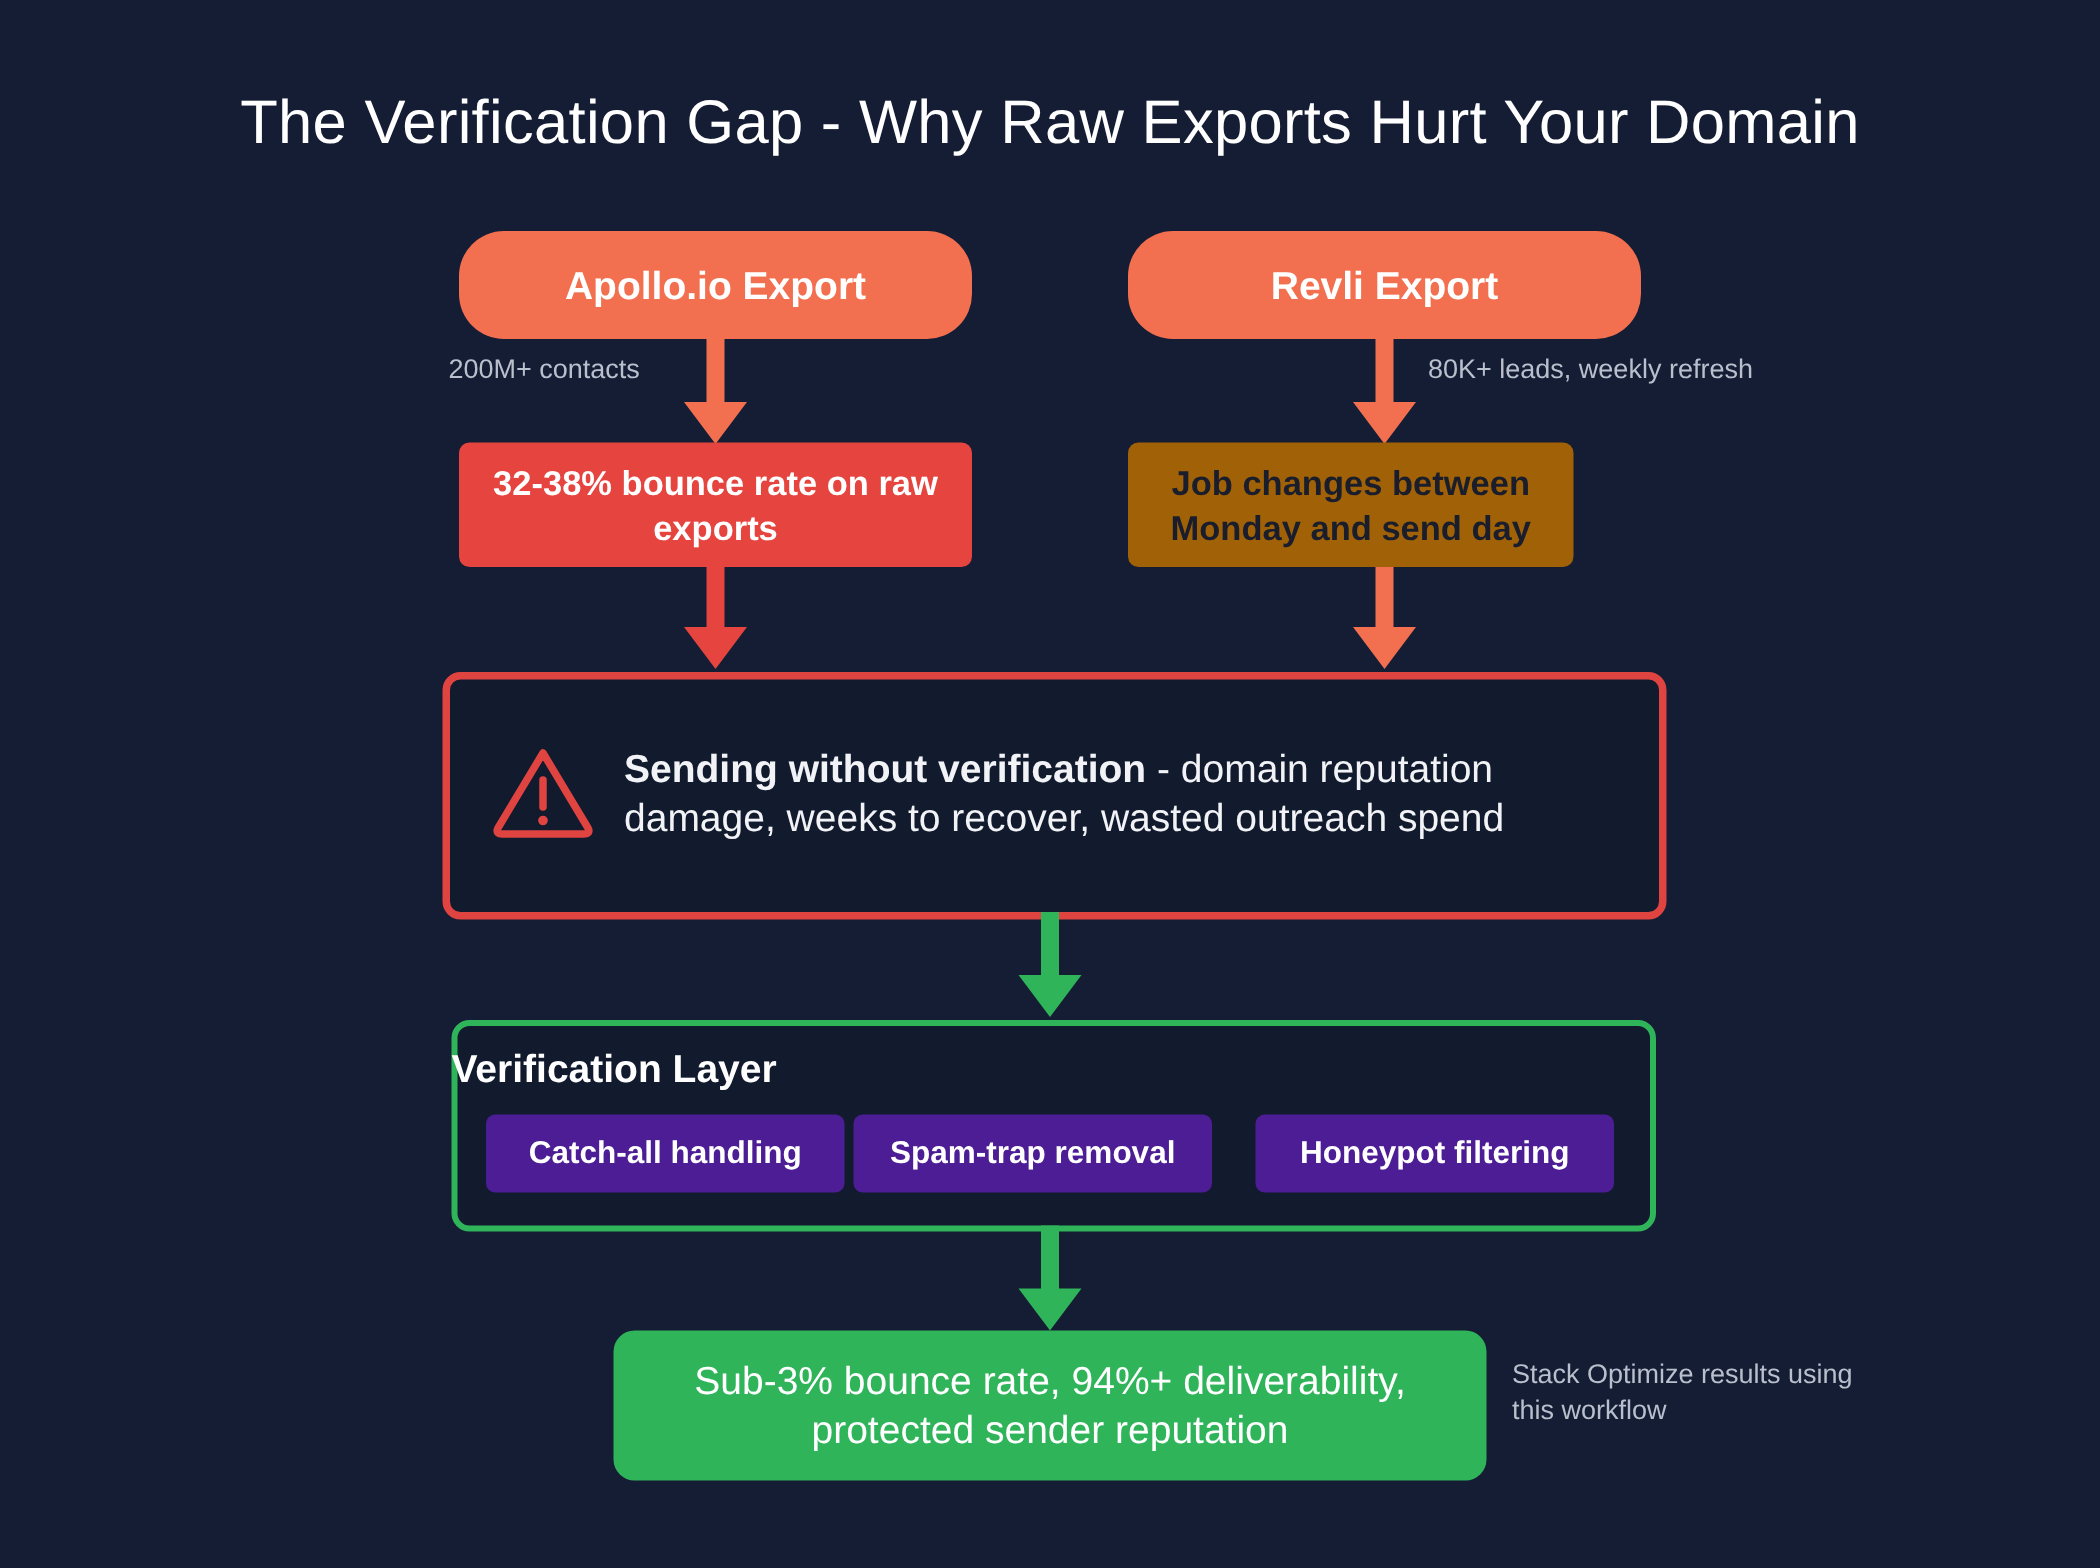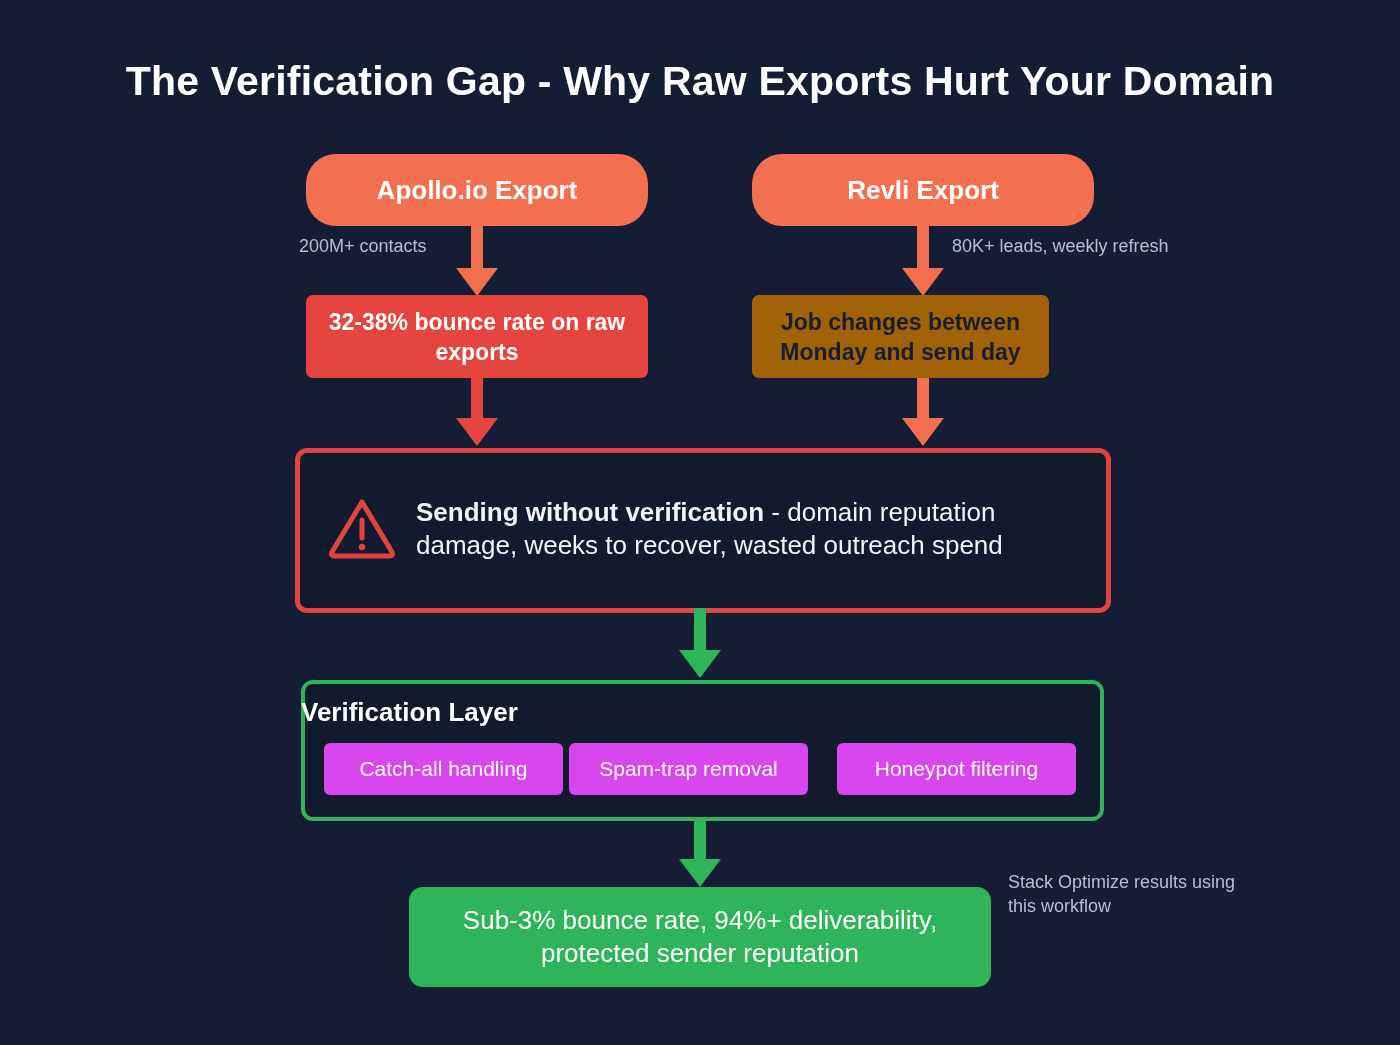--- a/index.html
+++ b/index.html
@@ -1,29 +1,29 @@
 <!DOCTYPE html>
 <html><head>
 <meta charset="utf-8">
 <style>
   html,body{margin:0;padding:0;}
   body{width:1400px;height:1045px;background:#141d33;position:relative;overflow:hidden;font-family:"Liberation Sans","DejaVu Sans",sans-serif;color:#fff;}
   .abs{position:absolute;}
-  .title{left:0;width:1400px;top:58px;text-align:center;font-size:41px;font-weight:700;color:#fff;letter-spacing:0.2px;}
+  .title{left:0;width:1400px;top:58px;text-align:center;font-size:41px;font-weight:400;color:#fff;letter-spacing:0.2px;}
   .pill{height:72px;border-radius:30px;background:#f2704f;display:flex;align-items:center;justify-content:center;font-size:26px;font-weight:700;color:#fff;}
   .box{border-radius:7px;display:flex;align-items:center;justify-content:center;text-align:center;font-size:23px;font-weight:700;line-height:30px;}
   .note{font-size:18px;color:#b9bfcc;}
   .vline{position:absolute;width:12px;}
   .arrowhead{position:absolute;width:0;height:0;border-left:21px solid transparent;border-right:21px solid transparent;border-top:28px solid;}
   .warn{left:295px;top:448px;width:806px;height:155px;border:5px solid #e04440;border-radius:12px;background:#121a2e;}
   .warn-text{left:416px;top:496px;width:670px;font-size:26px;line-height:33px;color:#f2f3f6;}
   .warn-text b{font-weight:700;}
   .layer{left:301px;top:680px;width:795px;height:133px;border:4px solid #2fb45a;border-radius:12px;background:#121a2e;}
   .layer-title{left:301px;width:803px;top:697px;font-size:26px;font-weight:700;}
-  .chip{top:743px;width:239px;height:52px;background:#d946ef;border-radius:6px;display:flex;align-items:center;justify-content:center;font-size:21px;font-weight:400;}
+  .chip{top:743px;width:239px;height:52px;background:#4c1d95;border-radius:6px;display:flex;align-items:center;justify-content:center;font-size:21px;font-weight:700;}
   .result{left:409px;top:887px;width:582px;height:100px;background:#2fb45a;border-radius:14px;display:flex;align-items:center;justify-content:center;text-align:center;font-size:26px;font-weight:400;line-height:33px;}
 </style>
 </head>
 <body>
 
 <div class="abs title">The Verification Gap - Why Raw Exports Hurt Your Domain</div>
 
 <div class="abs pill" style="left:306px;top:154px;width:342px;">Apollo.io Export</div>
 <div class="vline" style="left:471px;top:226px;height:44px;background:#f2704f;"></div>
 <div class="arrowhead" style="left:456px;top:268px;border-top-color:#f2704f;"></div>
@@ -54,13 +54,13 @@
 <div class="abs layer"></div>
 <div class="abs layer-title">Verification Layer</div>
 <div class="abs chip" style="left:324px;">Catch-all handling</div>
 <div class="abs chip" style="left:569px;">Spam-trap removal</div>
 <div class="abs chip" style="left:837px;">Honeypot filtering</div>
 
 <div class="vline" style="left:694px;top:817px;height:44px;background:#2fb45a;"></div>
 <div class="arrowhead" style="left:679px;top:859px;border-top-color:#2fb45a;"></div>
 
 <div class="abs result">Sub-3% bounce rate, 94%+ deliverability, protected sender reputation</div>
-<div class="abs note" style="left:1008px;top:870px;width:230px;line-height:24px;">Stack Optimize results using this workflow</div>
+<div class="abs note" style="left:1008px;top:904px;width:230px;line-height:24px;">Stack Optimize results using this workflow</div>
 
 </body></html>

